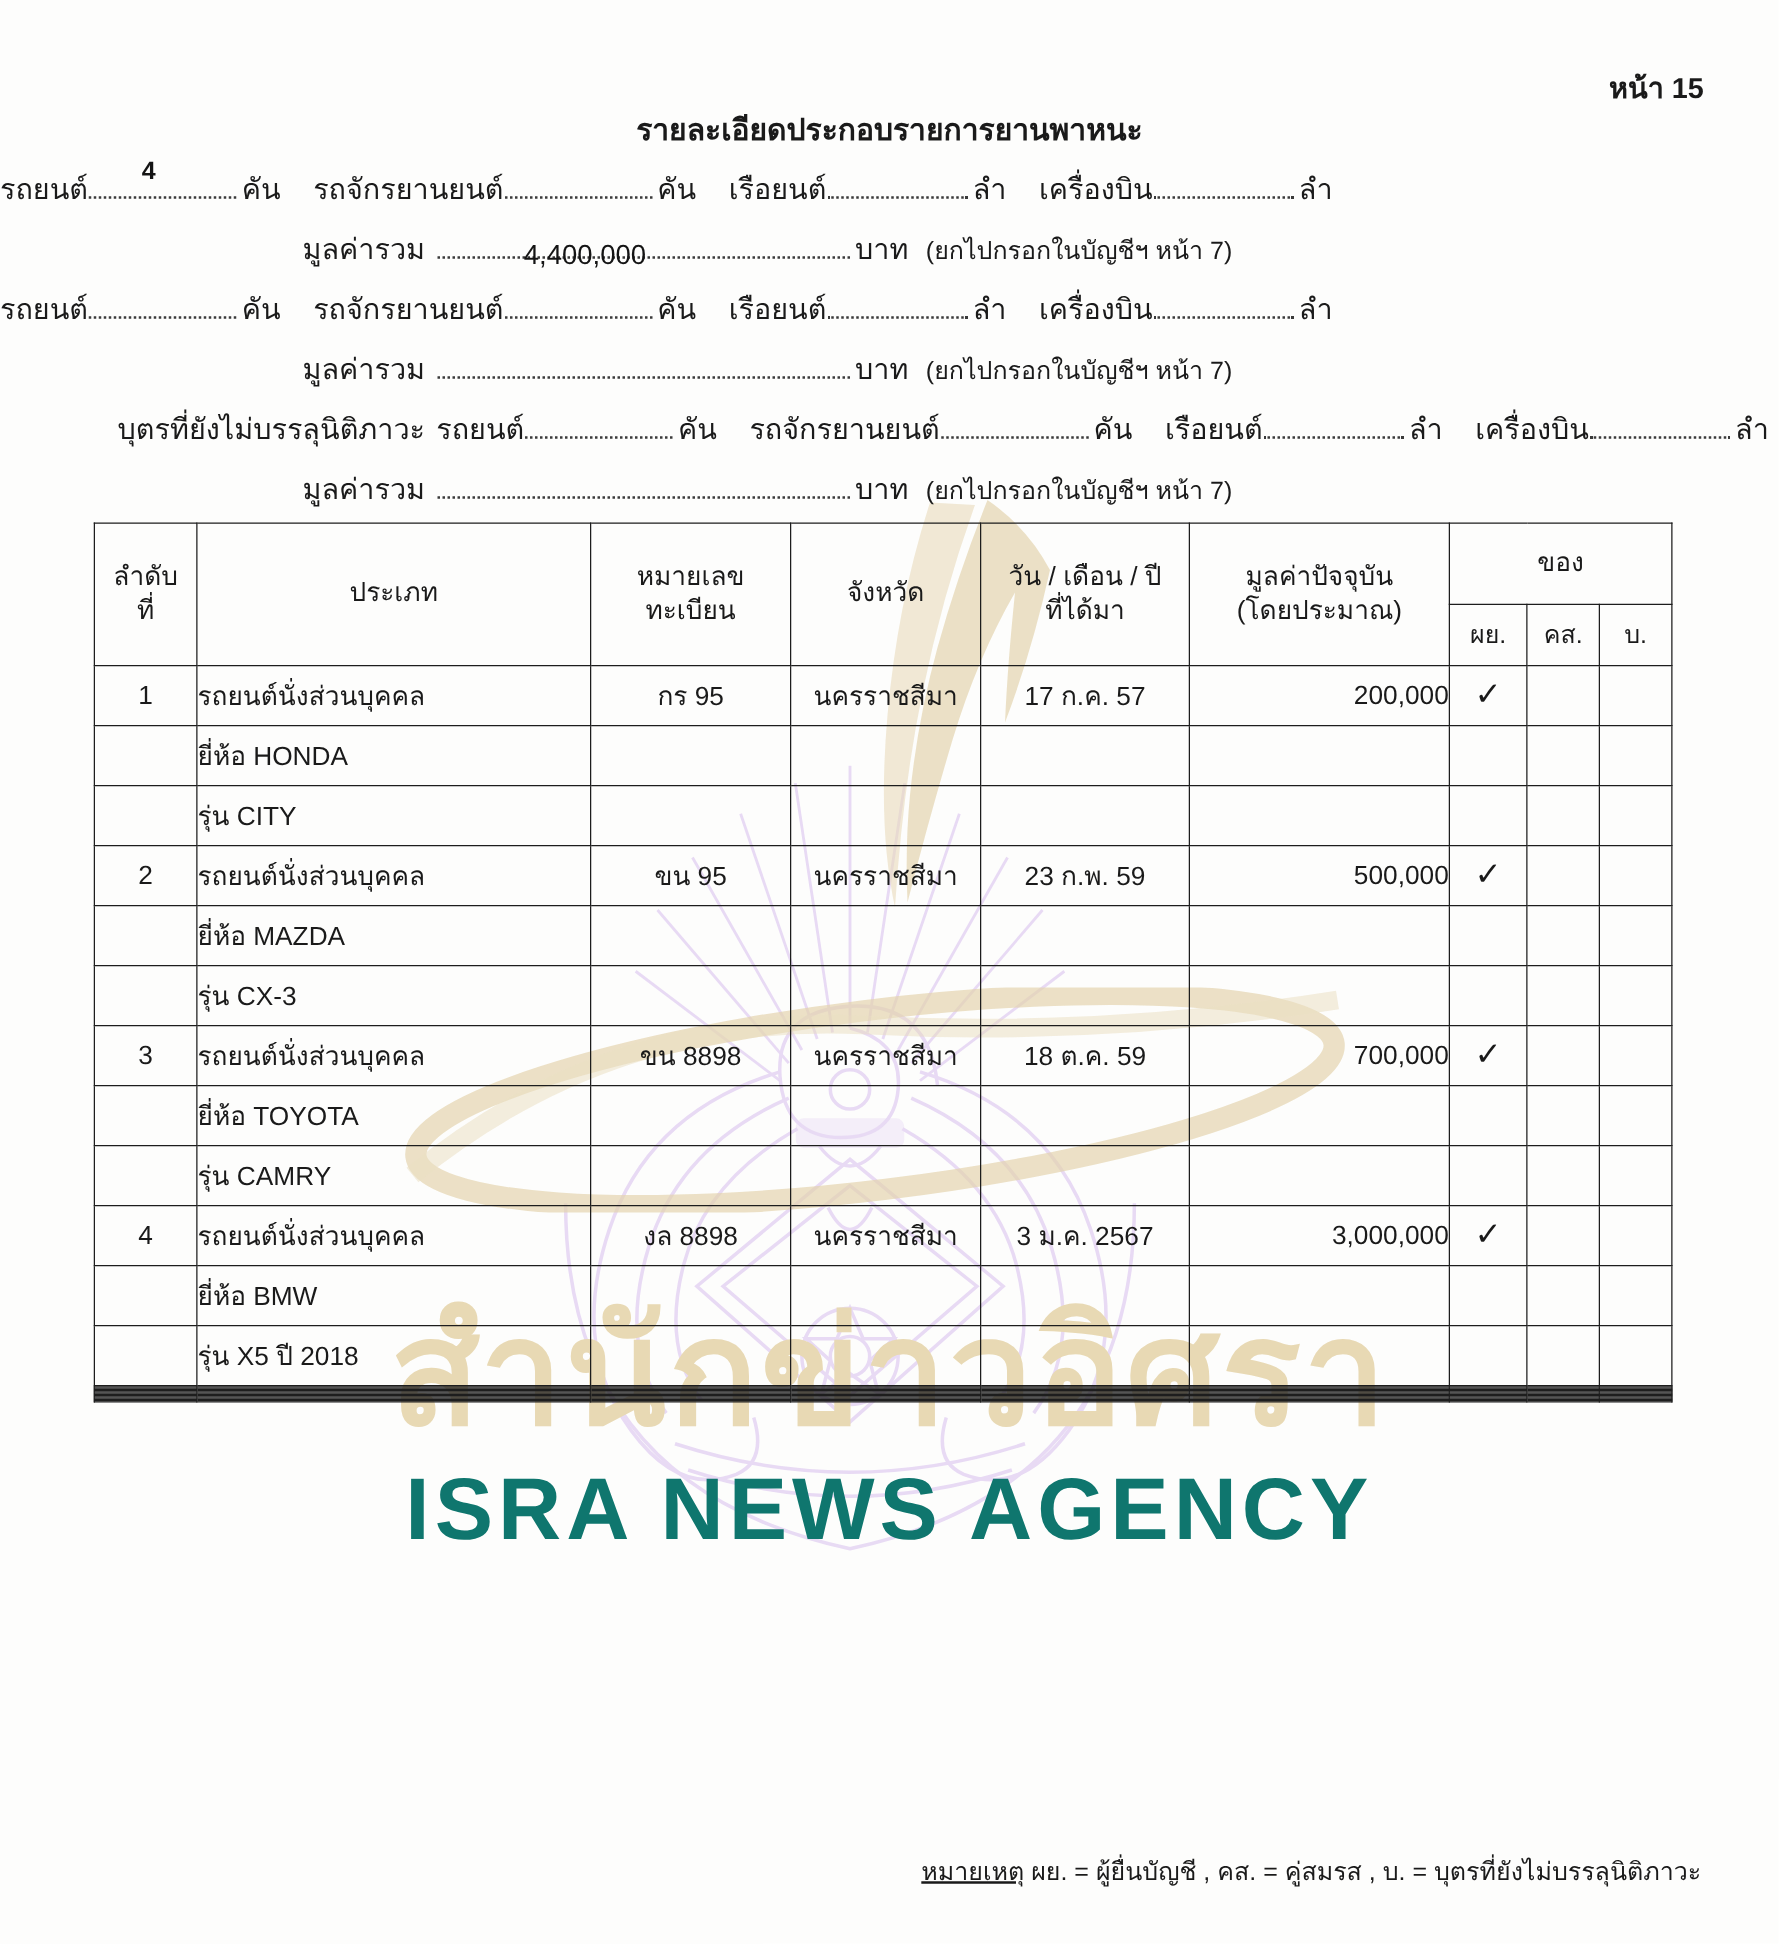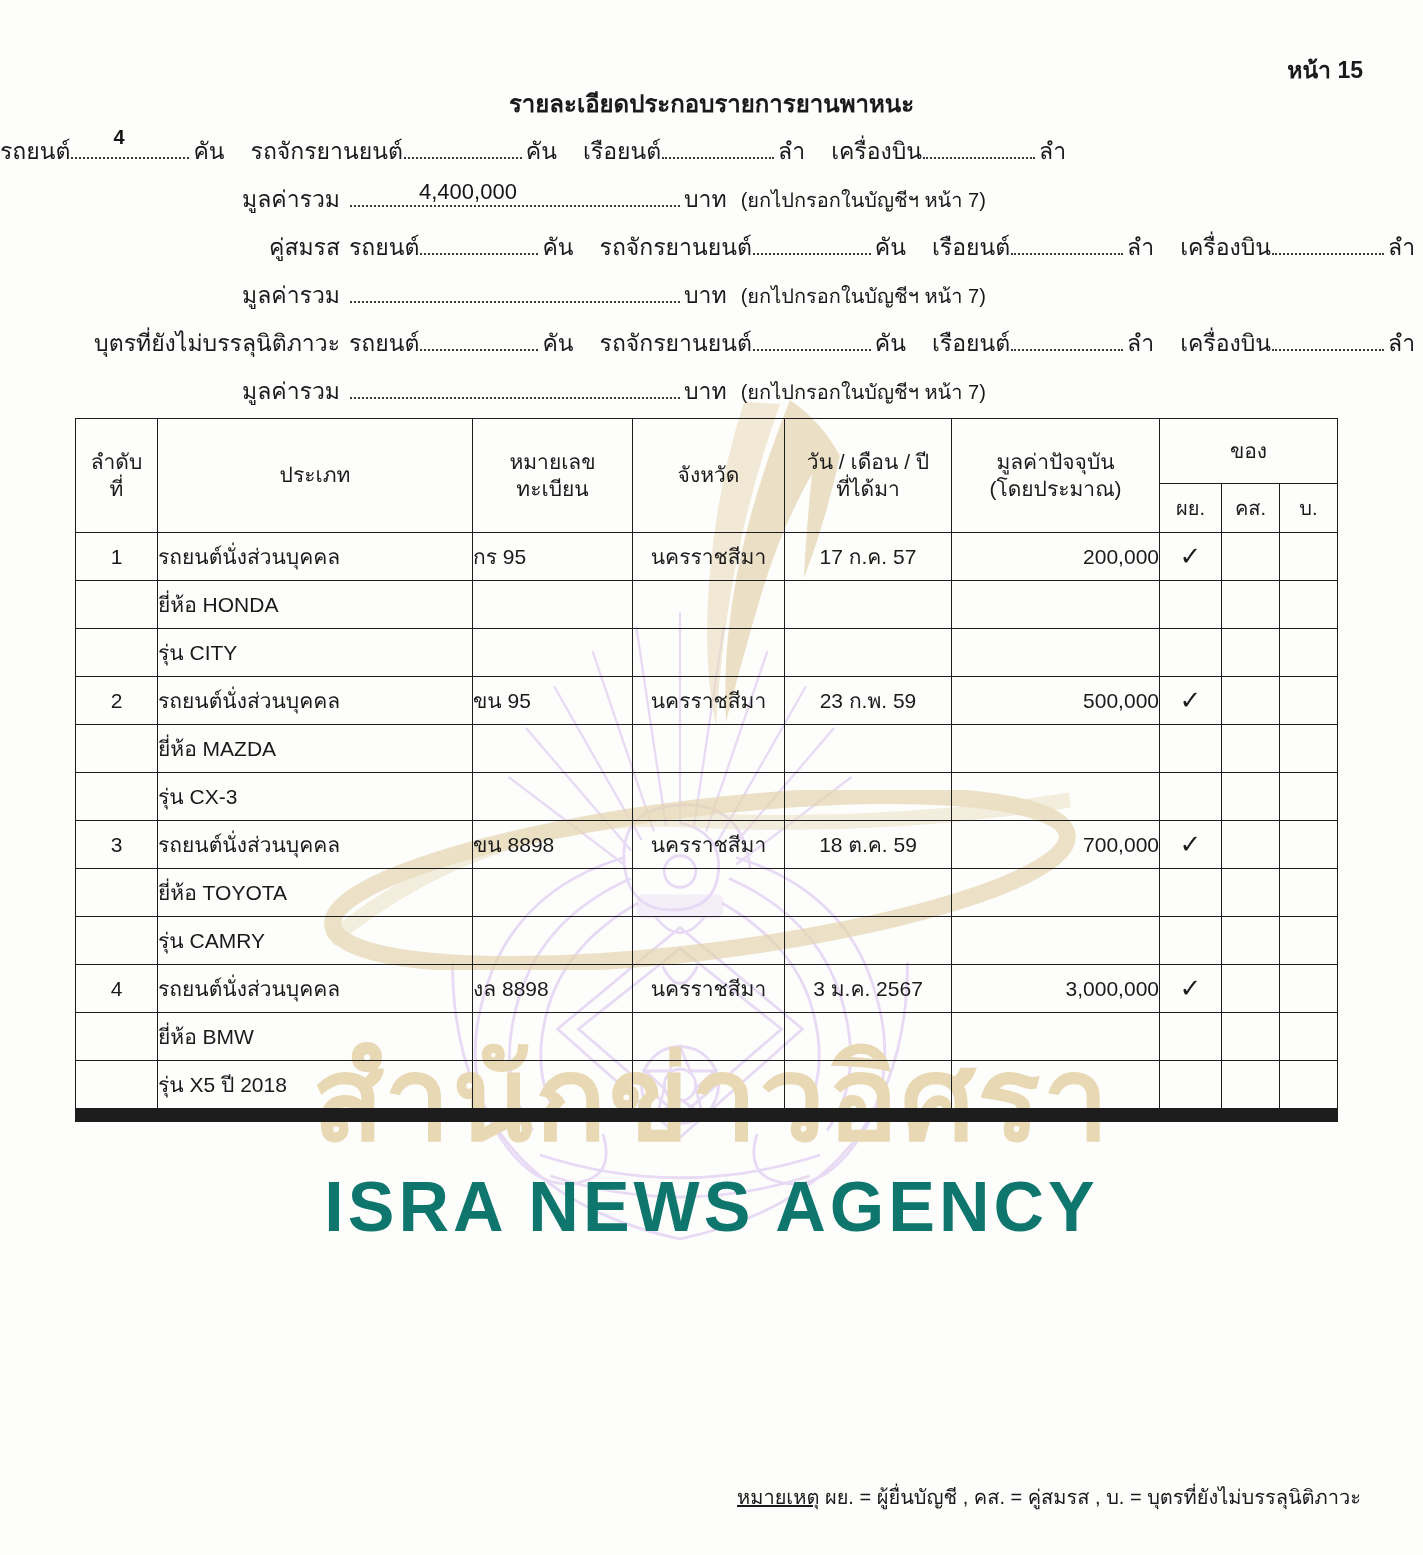--- a/index.html
+++ b/index.html
@@ -181,21 +181,21 @@
     font-weight: 500;
     text-align: center;
     line-height: 1.25;
     padding: 5px 2px;
   }
   .th-main { height: 92px; }
   .th-sub  { height: 38px; font-size: 20px; }
 
   td.c-no    { text-align: center; height: 47px; }
   td.c-type  { text-align: left; padding-left: 14px; height: 47px; }
-  td.c-reg   { text-align: left; }
+  td.c-reg   { text-align: center; }
   td.c-prov  { text-align: center; }
   td.c-date  { text-align: center; }
   td.c-val   { text-align: right; padding-right: 16px; }
   td.c-chk   { text-align: center; font-size: 25px; }
 
   .col-no   { width: 82px; }
   .col-type { width: 315px; }
   .col-reg  { width: 160px; }
   .col-prov { width: 152px; }
   .col-date { width: 167px; }
@@ -314,28 +314,27 @@
           <span class="fname">เครื่องบิน</span>
           <span class="dots" style="width:112px"></span>
           <span class="unit">ลำ</span>
         </span>
       </div>
 
       <div class="form-row">
         <span class="fr-label w-indent">มูลค่ารวม</span>
         <span class="field">
           <span class="dots" style="width:330px"></span>
-          <span class="filled" style="left:70px;bottom:12px;">4,400,000</span>
+          <span class="filled" style="left:70px;bottom:0;">4,400,000</span>
           <span class="unit">บาท</span>
         </span>
         <span class="note-paren">(ยกไปกรอกในบัญชีฯ หน้า 7)</span>
       </div>
 
       <div class="form-row">
-        <span class="fr-label w-owner">คู่สมรส</span>
         <span class="field">
           <span class="fname">รถยนต์</span>
           <span class="dots" style="width:118px"></span>
           <span class="unit">คัน</span>
         </span>
         <span class="gap"></span>
         <span class="field">
           <span class="fname">รถจักรยานยนต์</span>
           <span class="dots" style="width:118px"></span>
           <span class="unit">คัน</span>

